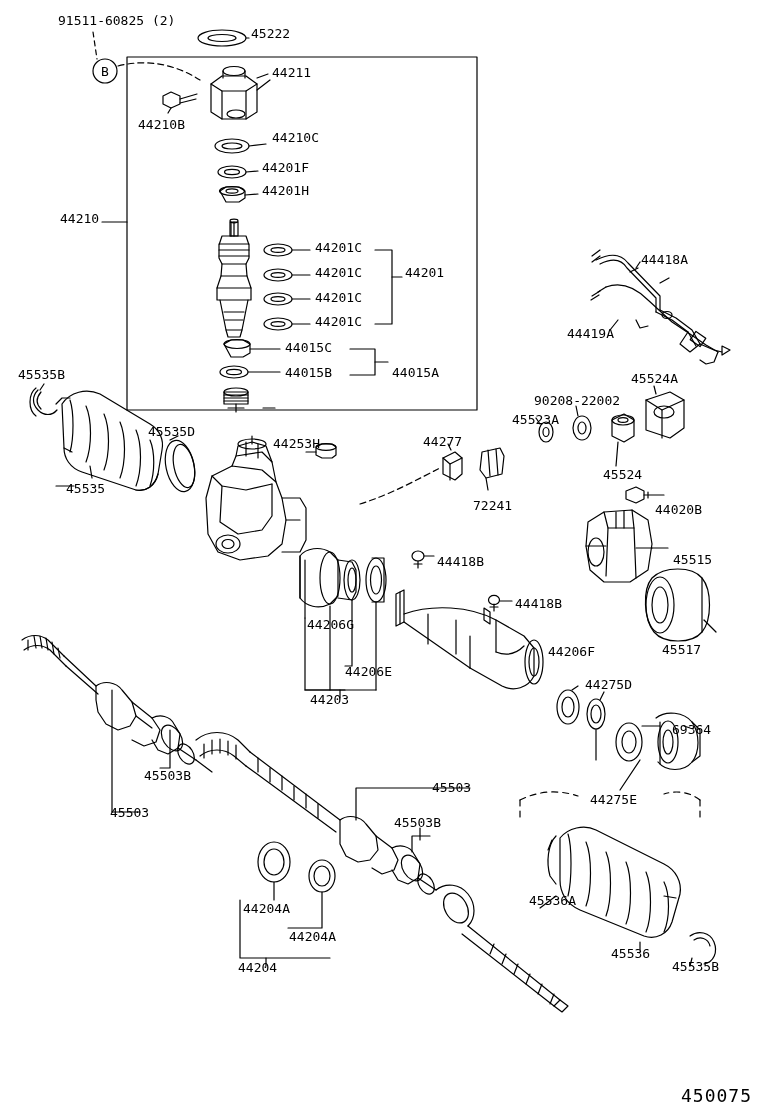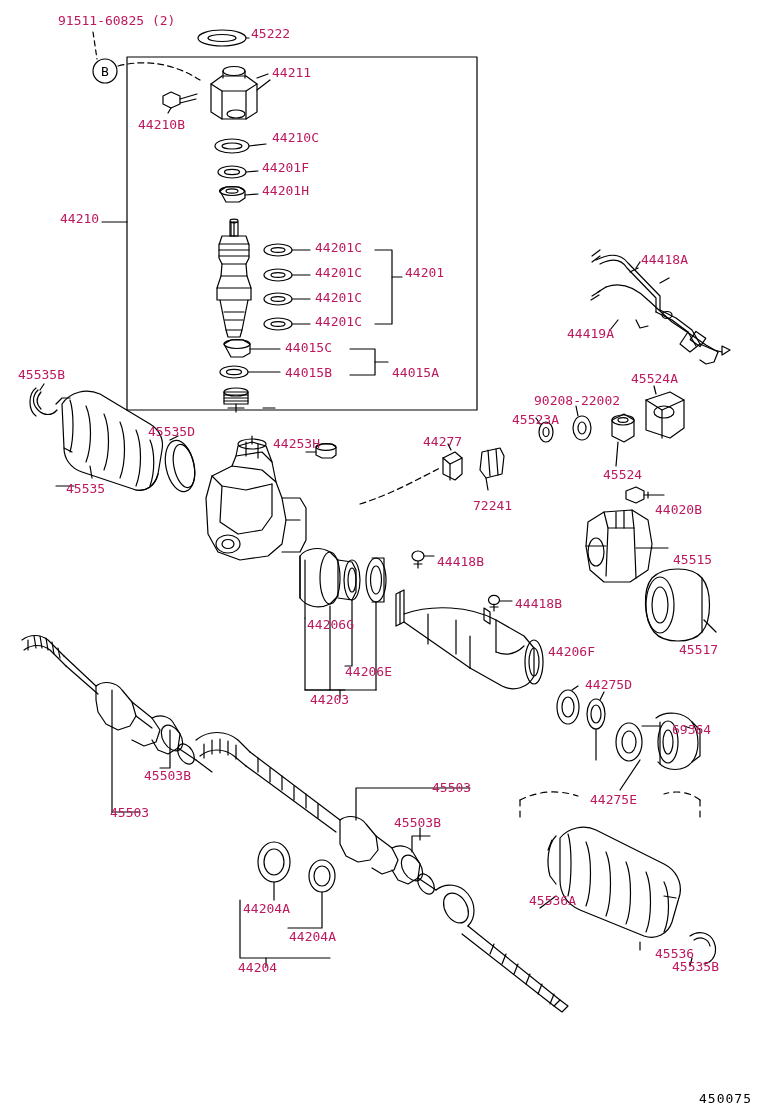--- a/index.html
+++ b/index.html
@@ -12,38 +12,38 @@
     width: 760px;
     height: 1112px;
     background: #ffffff;
     overflow: hidden;
     font-family: "DejaVu Sans Mono", monospace;
   }
   .lbl {
     position: absolute;
     font-family: "DejaVu Sans Mono", monospace;
     font-size: 13px;
-    color: #be185d;
+    color: #000000;
     white-space: nowrap;
     letter-spacing: 0px;
   }
   svg.art {
     position: absolute;
     left: 0;
     top: 0;
     width: 760px;
     height: 1112px;
     pointer-events: none;
   }
   #corner {
     position: absolute;
     right: 8px;
     bottom: 6px;
     font-family: "DejaVu Sans Mono", monospace;
-    font-size: 13px;
+    font-size: 18px;
     letter-spacing: 1px;
   }
 </style>
 </head>
 <body>
 
 <div id="sheet">
 
   <svg class="art" viewBox="0 0 760 1112" xmlns="http://www.w3.org/2000/svg" fill="none" stroke="#000" stroke-width="1.2" stroke-linecap="round" stroke-linejoin="round">
 
@@ -392,32 +392,32 @@
   <div class="lbl" style="left:273px; top:436px;">44253H</div>
   <div class="lbl" style="left:423px; top:434px;">44277</div>
   <div class="lbl" style="left:603px; top:467px;">45524</div>
   <div class="lbl" style="left:66px;  top:481px;">45535</div>
   <div class="lbl" style="left:473px; top:498px;">72241</div>
   <div class="lbl" style="left:655px; top:502px;">44020B</div>
   <div class="lbl" style="left:673px; top:552px;">45515</div>
   <div class="lbl" style="left:437px; top:554px;">44418B</div>
   <div class="lbl" style="left:515px; top:596px;">44418B</div>
   <div class="lbl" style="left:548px; top:644px;">44206F</div>
-  <div class="lbl" style="left:679px; top:642px;">45517</div>
+  <div class="lbl" style="left:662px; top:642px;">45517</div>
   <div class="lbl" style="left:307px; top:617px;">44206G</div>
   <div class="lbl" style="left:345px; top:664px;">44206E</div>
   <div class="lbl" style="left:310px; top:692px;">44203</div>
   <div class="lbl" style="left:585px; top:677px;">44275D</div>
   <div class="lbl" style="left:672px; top:722px;">69364</div>
   <div class="lbl" style="left:144px; top:768px;">45503B</div>
   <div class="lbl" style="left:590px; top:792px;">44275E</div>
   <div class="lbl" style="left:110px; top:805px;">45503</div>
   <div class="lbl" style="left:432px; top:780px;">45503</div>
   <div class="lbl" style="left:394px; top:815px;">45503B</div>
   <div class="lbl" style="left:243px; top:901px;">44204A</div>
   <div class="lbl" style="left:529px; top:893px;">45536A</div>
   <div class="lbl" style="left:289px; top:929px;">44204A</div>
   <div class="lbl" style="left:238px; top:960px;">44204</div>
-  <div class="lbl" style="left:611px; top:946px;margin-left:44px;">45536</div>
+  <div class="lbl" style="left:611px; top:946px;">45536</div>
   <div class="lbl" style="left:672px; top:959px;">45535B</div>
 
   <div id="corner">450075</div>
 </div>
 
 </body></html>

